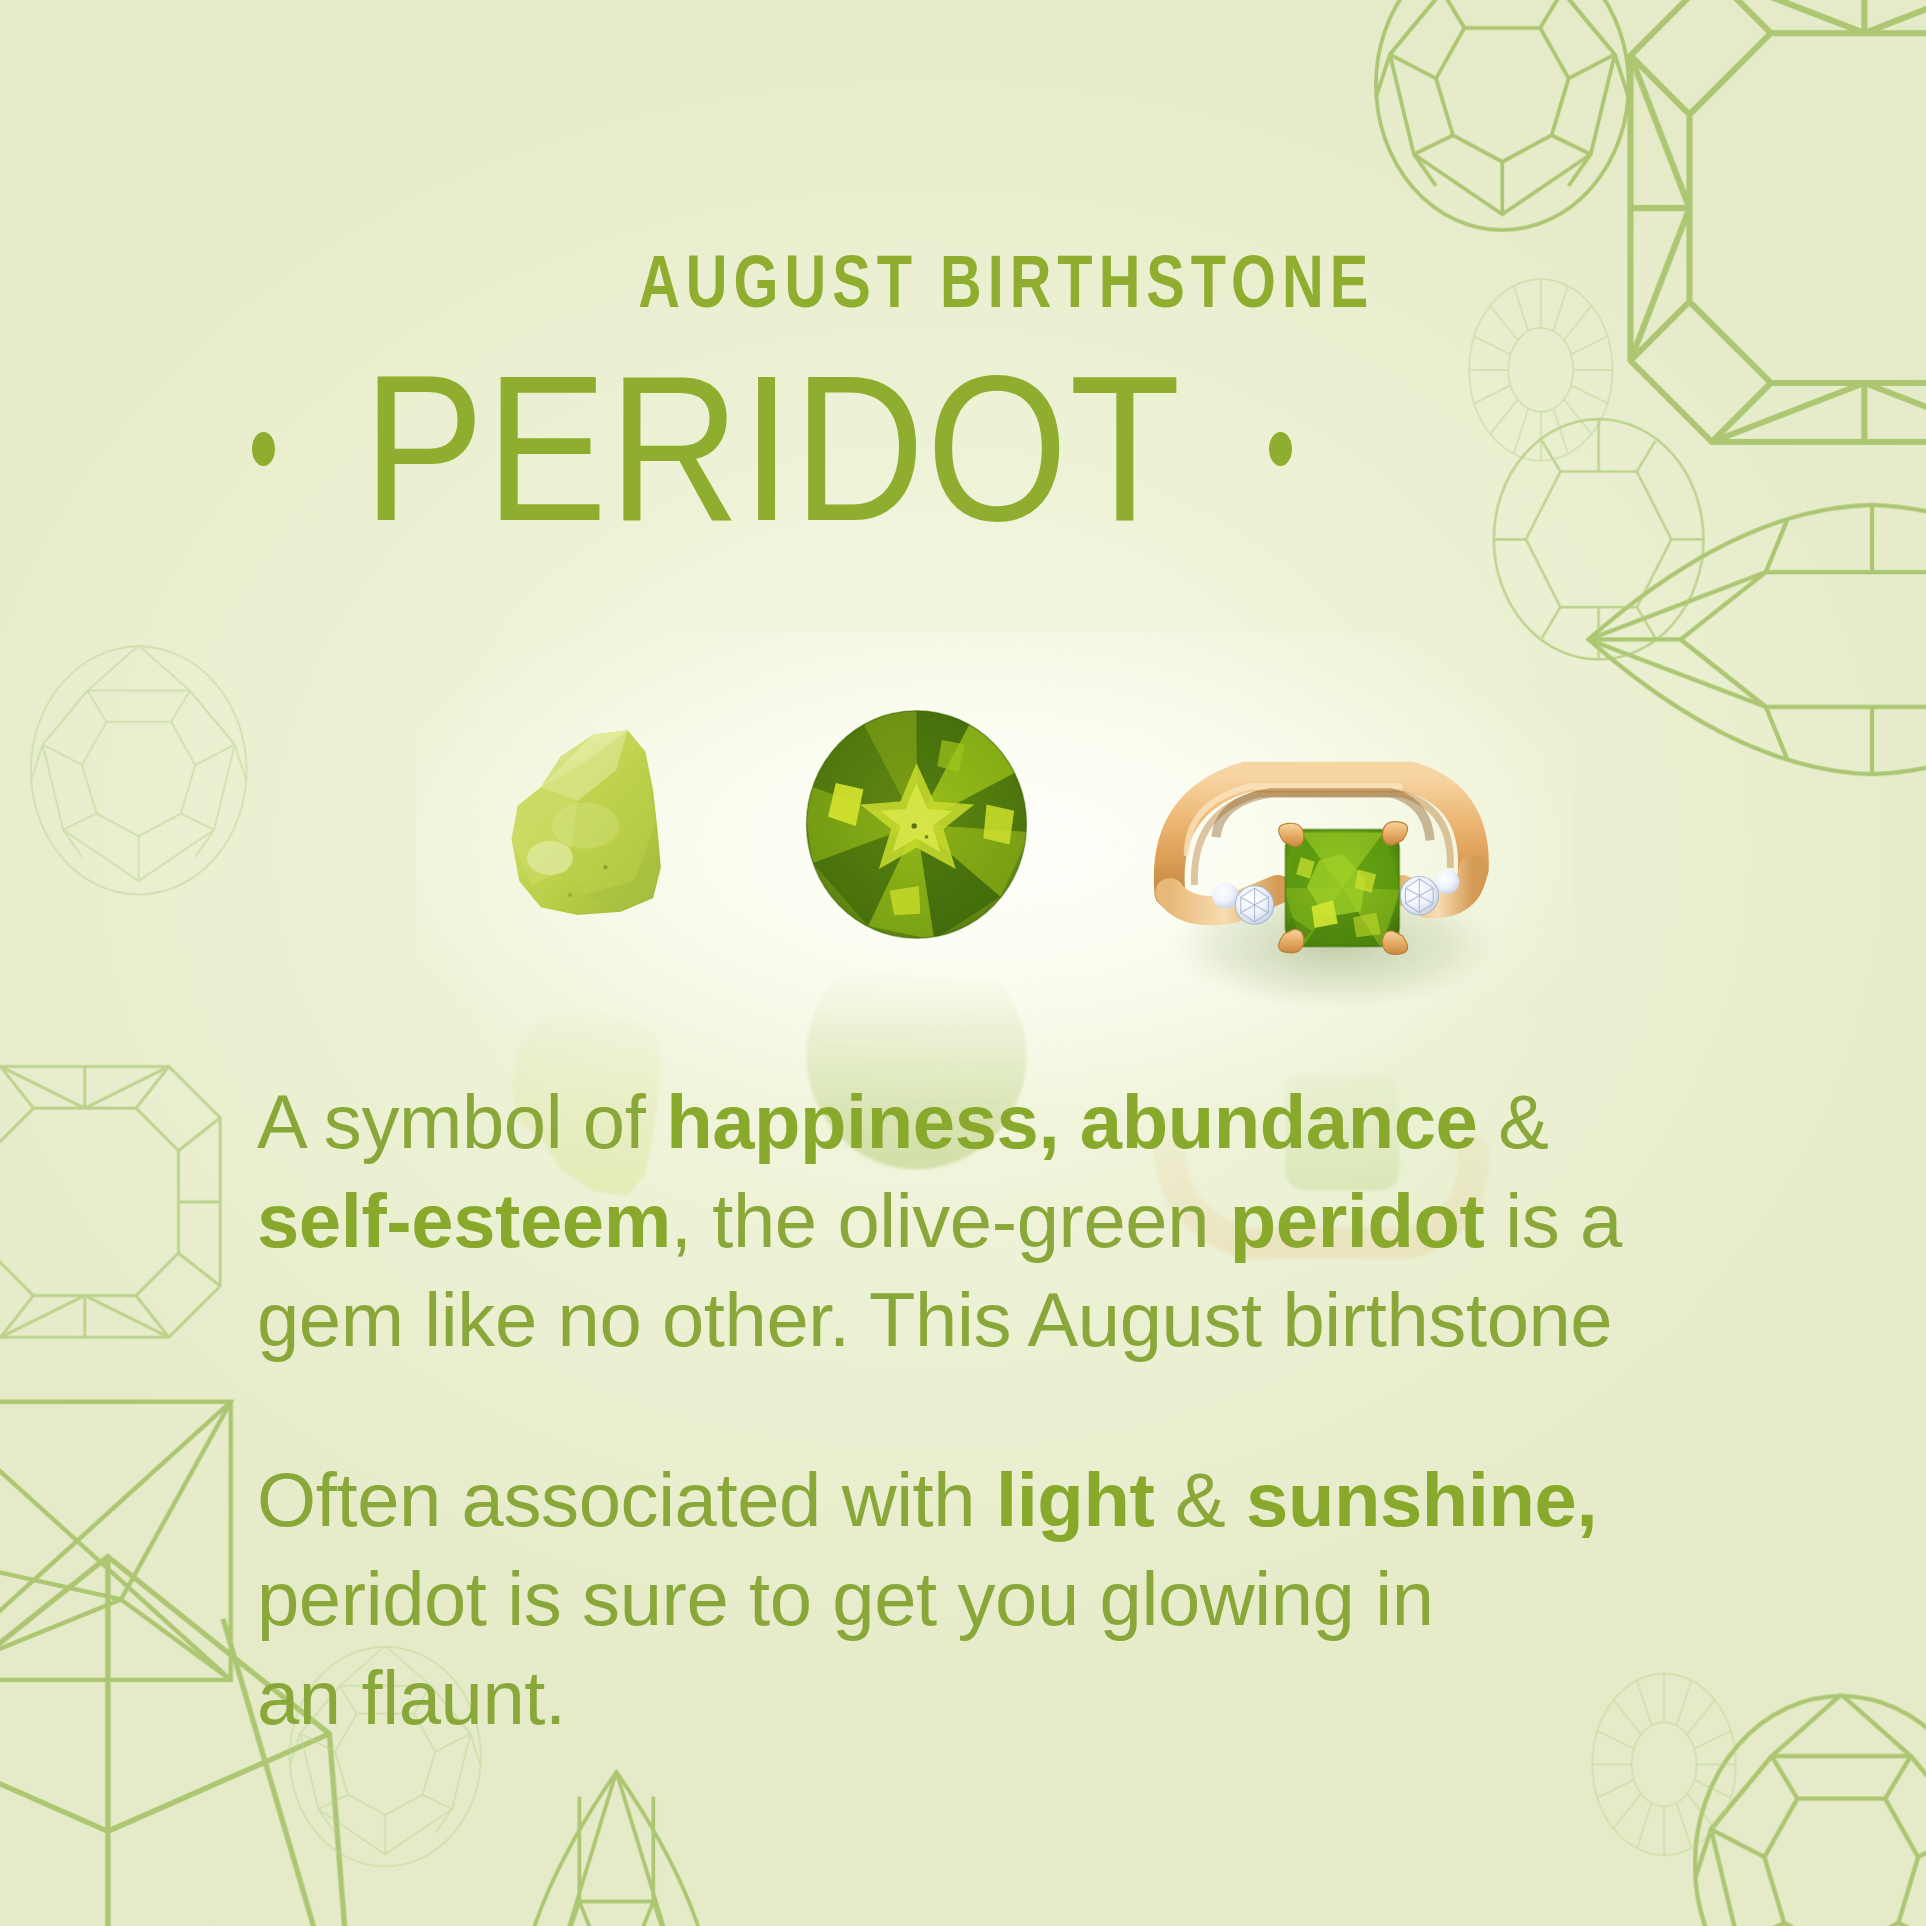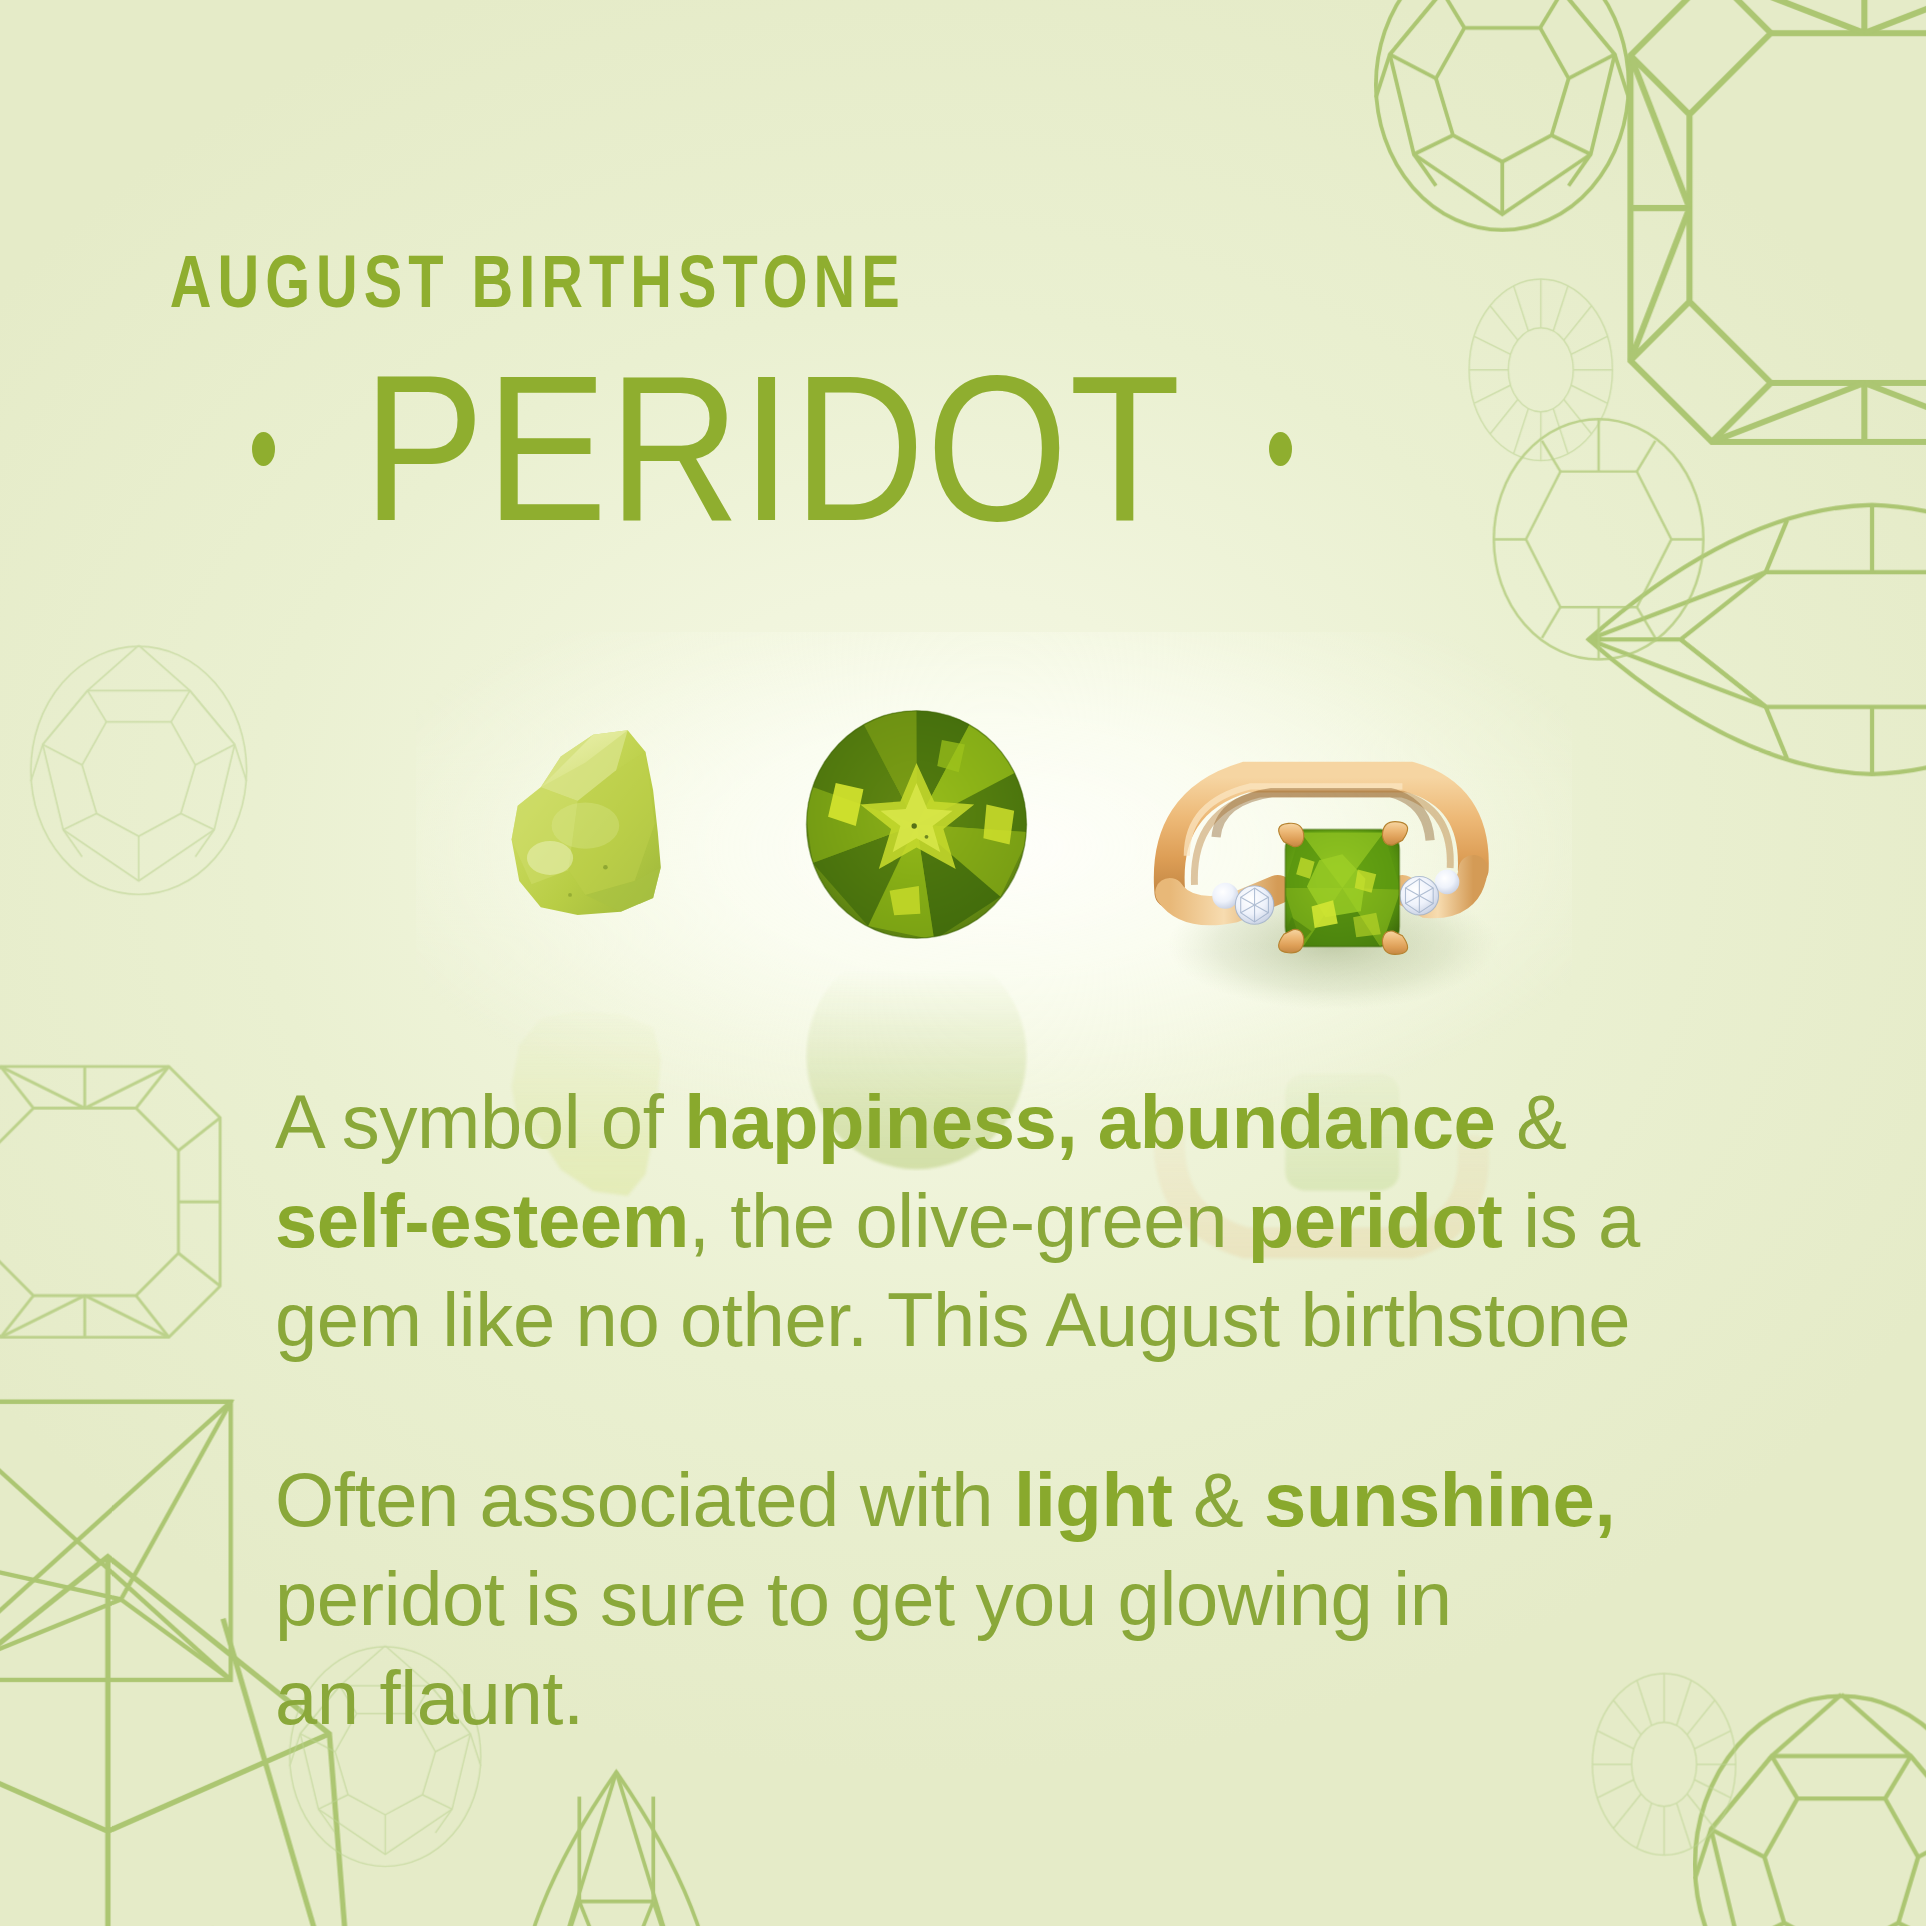--- a/index.html
+++ b/index.html
@@ -48,21 +48,21 @@
       rgba(245,250,225,0) 80%);
     pointer-events: none;
   }
 
   
   .header {
     position: absolute;
     top: 0;
     left: 0;
     width: 1544px;
-    text-align: left;
+    text-align: right;
     padding-top: 245px;
   }
 
   .eyebrow {
     font-family: "Liberation Sans Narrow", "Liberation Sans", sans-serif;
     font-size: 74px;
     font-weight: 700;
     letter-spacing: 7.7px;
     color: #8fae2f;
     line-height: 1;
@@ -131,21 +131,21 @@
     opacity: 0.30;
     -webkit-mask-image: linear-gradient(to top, transparent 12%, rgba(0,0,0,0.65) 72%, rgba(0,0,0,0.85) 100%);
     mask-image: linear-gradient(to top, transparent 12%, rgba(0,0,0,0.65) 72%, rgba(0,0,0,0.85) 100%);
     filter: blur(1.5px);
     pointer-events: none;
   }
 
   
   .copy {
     position: absolute;
-    left: 275px;
+    left: 257px;
     top: 1073px;
     width: 1464px;
   }
 
   .para {
     font-family: "Liberation Sans", sans-serif;
     font-size: 76px;
     line-height: 1.30;
     color: #8aa83a;
     letter-spacing: -0.4px;

